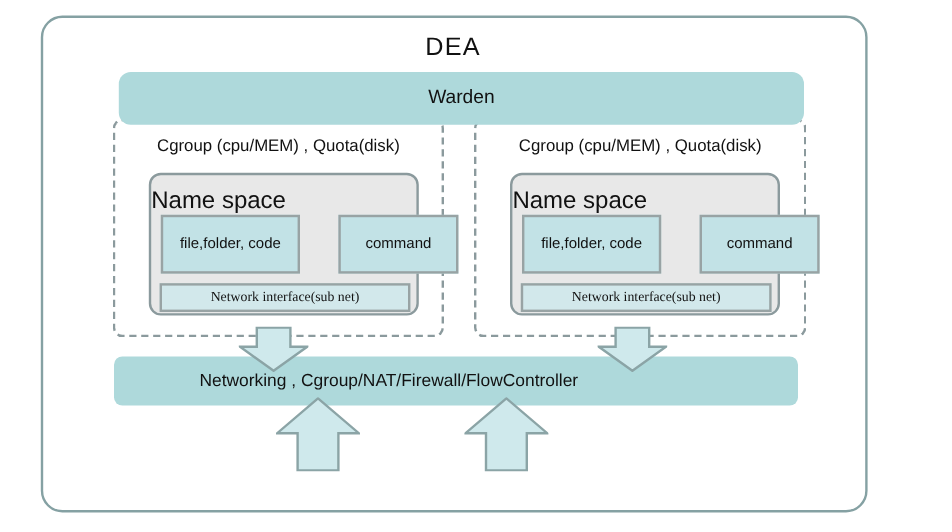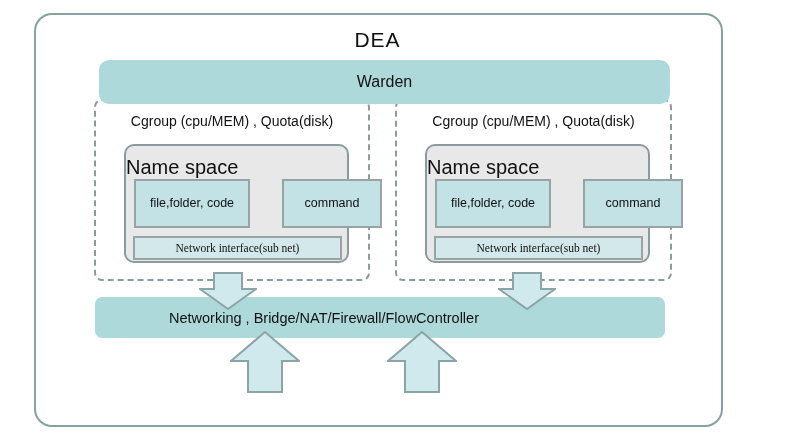--- a/index.html
+++ b/index.html
@@ -114,21 +114,21 @@
     <div class="cgroup-label">Cgroup (cpu/MEM) , Quota(disk)</div>
     <div class="namespace-box">
       <div class="namespace-title">Name space</div>
       <div class="cell file">file,folder, code</div>
       <div class="cell command">command</div>
       <div class="network-cell">Network interface(sub net)</div>
     </div>
   </div>
 
   <div class="banner networking">
-    <span>Networking , Bridge/NAT/Firewall/FlowController</span>
+    <span>Networking , Cgroup/NAT/Firewall/FlowController</span>
   </div>
 
   <div class="arrow down-arrow-1">
     <svg width="58" height="38" viewBox="0 0 58 38">
       <polygon class="arrow-fill" points="15,1 43,1 43,17 57,17 29,37 1,17 15,17"></polygon>
     </svg>
   </div>
   <div class="arrow down-arrow-2">
     <svg width="58" height="38" viewBox="0 0 58 38">
       <polygon class="arrow-fill" points="15,1 43,1 43,17 57,17 29,37 1,17 15,17"></polygon>

